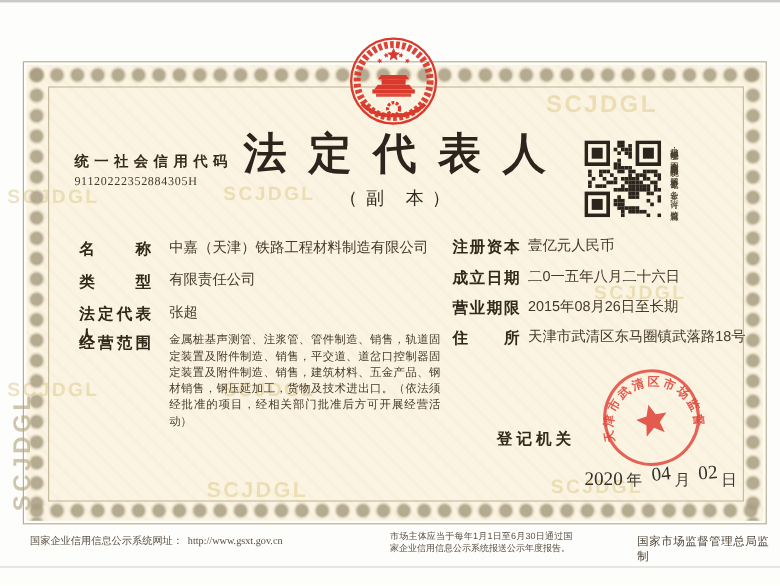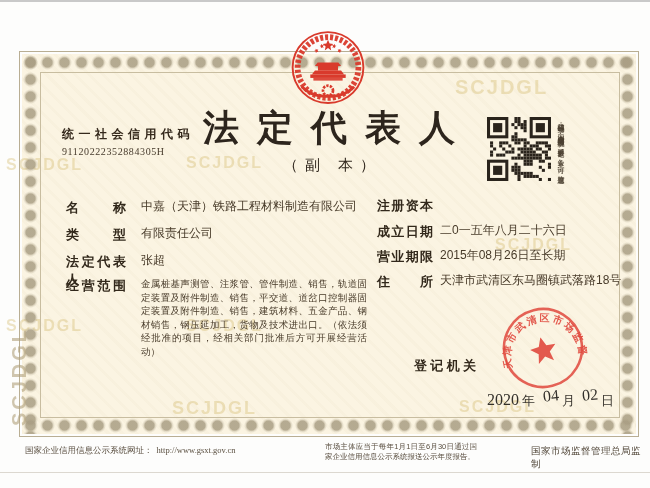--- a/index.html
+++ b/index.html
@@ -270,20 +270,21 @@
     <span class="flabel flabel-l">法定代表人</span>
     <span class="fvalue">张超</span>
   </div>
   <div class="field" style="left:66px;top:277px;">
     <span class="flabel flabel-l">经营范围</span>
     <span class="fvalue scope-value">金属桩基声测管、注浆管、管件制造、销售，轨道固定装置及附件制造、销售，平交道、道岔口控制器固定装置及附件制造、销售，建筑材料、五金产品、钢材销售，钢压延加工，货物及技术进出口。（依法须经批准的项目，经相关部门批准后方可开展经营活动）</span>
   </div>
 
   <div class="field" style="left:377px;top:197px;">
     <span class="flabel flabel-r">注册资本</span>
+    <span class="fvalue">壹亿元人民币</span>
   </div>
   <div class="field" style="left:377px;top:223px;">
     <span class="flabel flabel-r">成立日期</span>
     <span class="fvalue">二0一五年八月二十六日</span>
   </div>
   <div class="field" style="left:377px;top:248px;">
     <span class="flabel flabel-r">营业期限</span>
     <span class="fvalue">2015年08月26日至长期</span>
   </div>
   <div class="field" style="left:377px;top:273px;">

